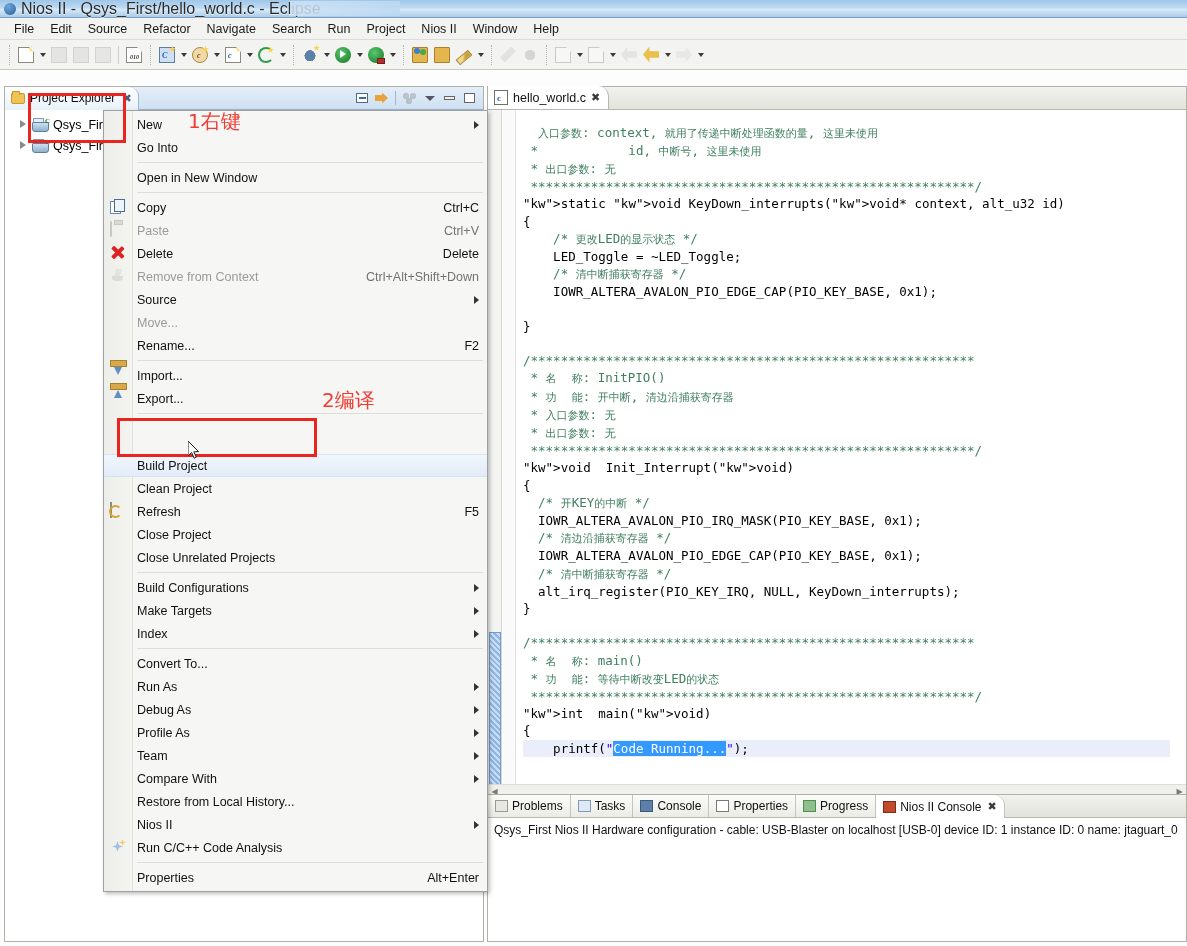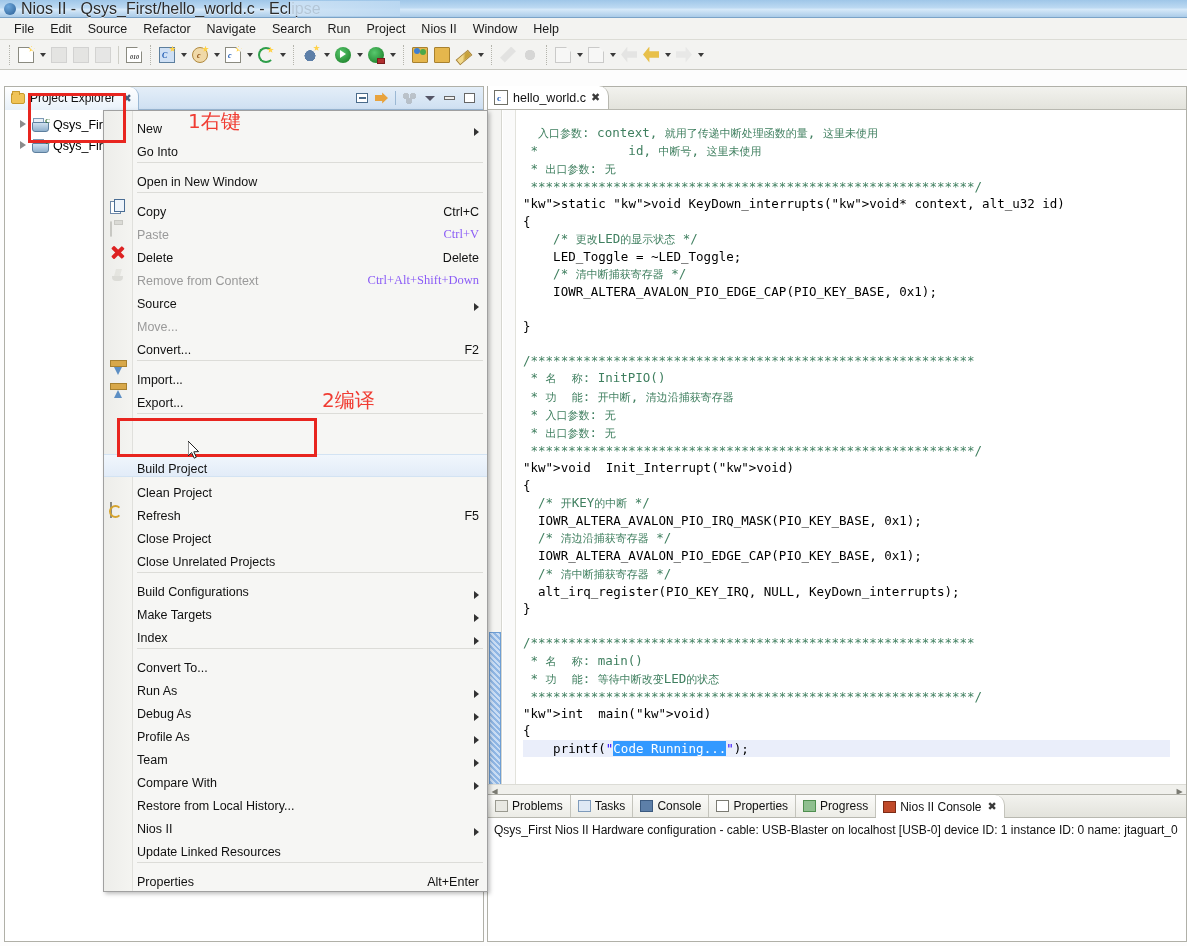--- a/index.html
+++ b/index.html
@@ -227,27 +227,27 @@
     box-shadow:2px 2px 4px rgba(0,0,0,.25);
     z-index:50; padding:2px 0;
     font-size:12.5px;
   }
   .ctxmenu .gutter{
     position:absolute;left:0;top:0;bottom:0;width:29px;
     background:linear-gradient(to right,#ededea,#f4f4f1);
     border-right:1px solid #e0e0dc;
   }
   .cmi{
-    position:relative; height:23px; display:flex; align-items:flex-end;
+    position:relative; height:23px; display:flex; align-items:center;
     padding-left:33px; padding-right:8px; color:#111; white-space:nowrap;
     z-index:2;
   }
   .cmi.disabled{ color:#9a9a9a; }
   .cmi .accel{ margin-left:auto; padding-left:20px; color:#111; }
-  .cmi.disabled .accel{ color:#8b5cf6;font-family:Liberation Serif, serif; }
+  .cmi.disabled .accel{ color:#737373; }
   .cmi .sub{
     margin-left:auto; width:0;height:0;
     border-top:4px solid transparent;border-bottom:4px solid transparent;
     border-left:5px solid #333;
   }
   .cmi.highlight{
     background:linear-gradient(to bottom,#f1f6fc,#e2ecf8);
     border-top:1px solid #d3e3f3; border-bottom:1px solid #d3e3f3;
     height:23px;
     margin-top:40px;
@@ -616,21 +616,21 @@
         <span class="accel">Ctrl+Alt+Shift+Down</span>
       </div>
       <div class="cmi">
         <span>Source</span>
         <span class="sub"></span>
       </div>
       <div class="cmi disabled">
         <span>Move...</span>
       </div>
       <div class="cmi">
-        <span>Convert...</span>
+        <span>Rename...</span>
         <span class="accel">F2</span>
       </div>
       <div class="cmsep"></div>
       <div class="cmi">
         <span class="cicon"><span class="ici-imp"></span></span>
         <span>Import...</span>
       </div>
       <div class="cmi">
         <span class="cicon"><span class="ici-exp"></span></span>
         <span>Export...</span>
@@ -691,21 +691,22 @@
         <span class="sub"></span>
       </div>
       <div class="cmi">
         <span>Restore from Local History...</span>
       </div>
       <div class="cmi">
         <span>Nios II</span>
         <span class="sub"></span>
       </div>
       <div class="cmi">
-        <span>Update Linked Resources</span>
+        <span class="cicon"><span class="ici-analysis"></span></span>
+        <span>Run C/C++ Code Analysis</span>
       </div>
       <div class="cmsep"></div>
       <div class="cmi">
         <span>Properties</span>
         <span class="accel">Alt+Enter</span>
       </div>
     </div>
 </div>
 
 <div class="annbox" style="left:28px;top:93px;width:98px;height:50px;"></div>

